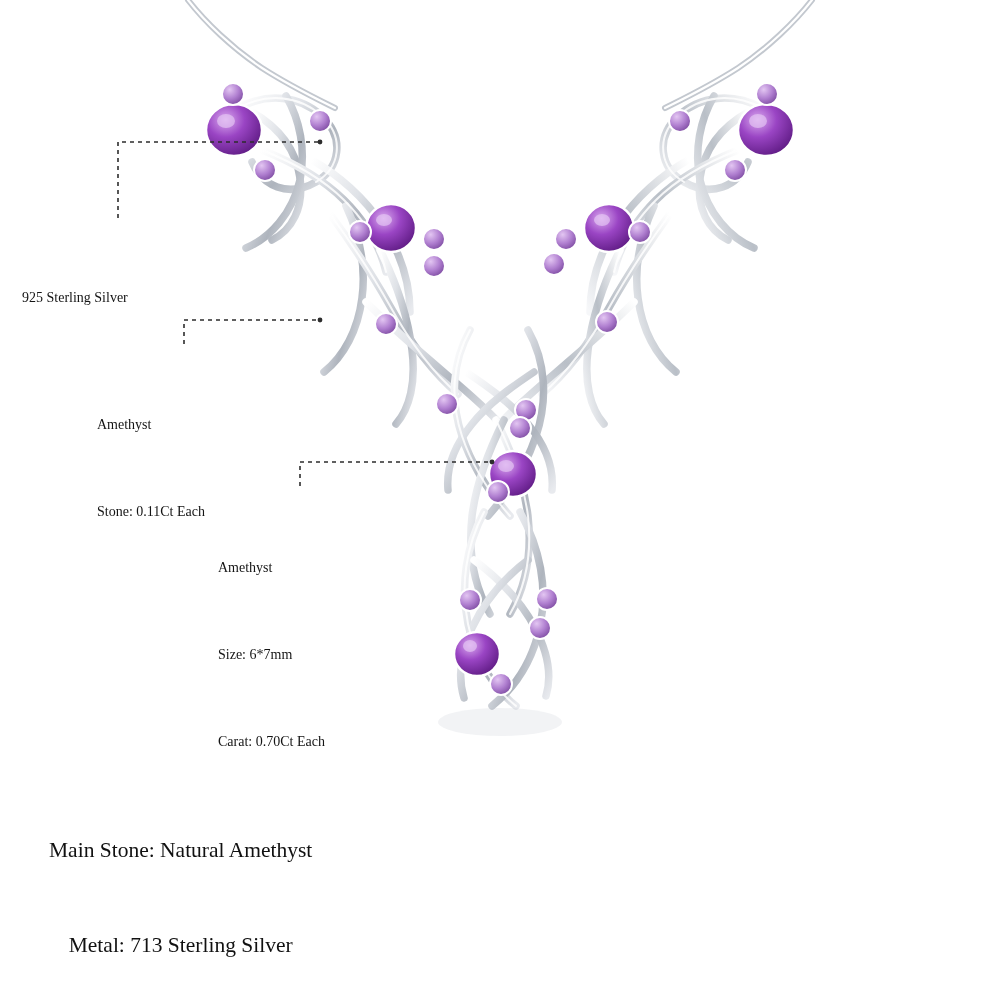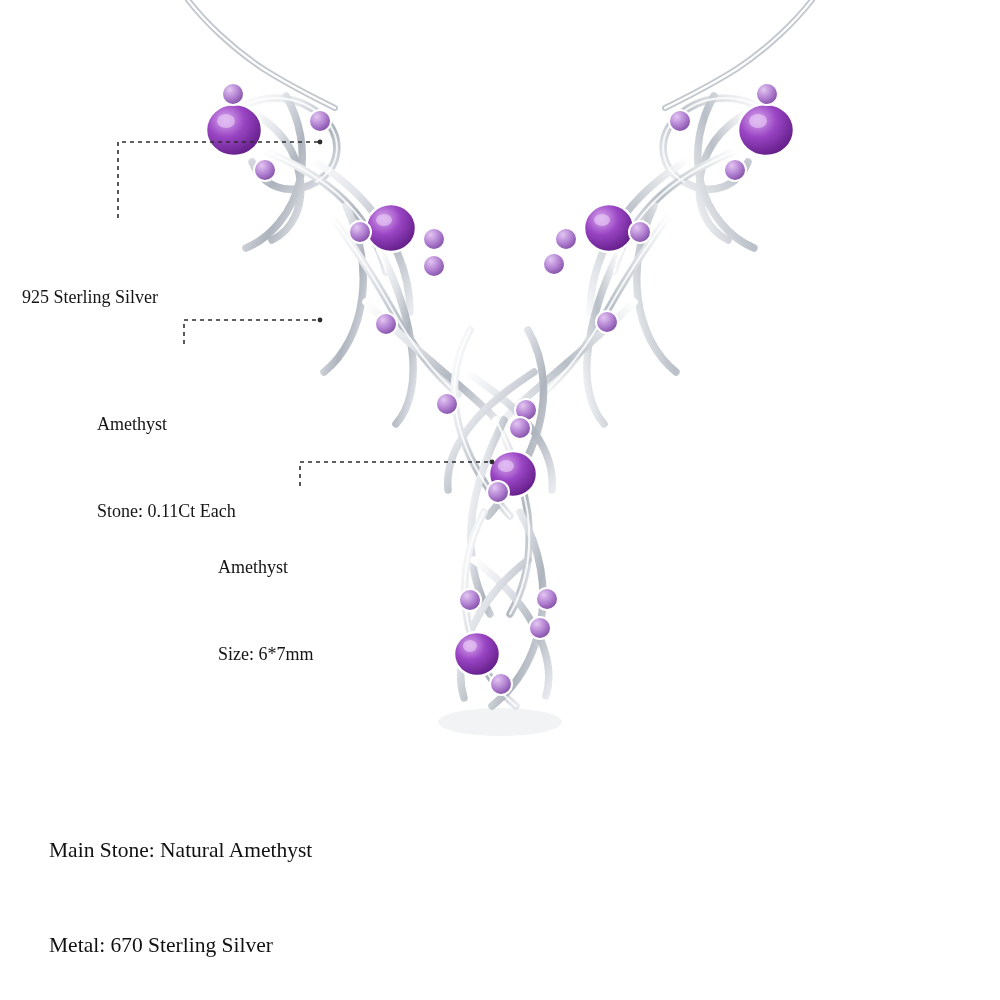--- a/index.html
+++ b/index.html
@@ -24,41 +24,41 @@
   .product-svg {
     position: absolute;
     left: 0;
     top: 0;
     width: 1000px;
     height: 1000px;
   }
   .callout {
     position: absolute;
     font-family: "Liberation Serif", serif;
-    font-size: 18px;
+    font-size: 14px;
     line-height: 29px;
     color: #141414;
     white-space: pre;
   }
   .callout .line { display: block; }
   #callout-1 { left: 22px; top: 225px; }
   #callout-2 { left: 97px; top: 352px; }
   #callout-3 { left: 218px; top: 495px; }
 
   .spec-block {
     position: absolute;
     left: 49px;
     top: 772px;
     font-family: "Liberation Serif", serif;
     font-size: 21.5px;
     line-height: 31.5px;
     color: #111111;
     white-space: pre;
   }
-  .spec-block .line { display: block; }
+  .spec-block .line { display: block; text-align: center; }
 </style>
 </head>
 <body>
 
 <div id="canvas">
 
   <svg class="product-svg" viewBox="0 0 1000 1000" xmlns="http://www.w3.org/2000/svg">
     <defs>
       <linearGradient id="gSilver" x1="0" y1="0" x2="1" y2="1">
         <stop offset="0%" stop-color="#ffffff"></stop>
@@ -221,23 +221,24 @@
   </div>
 
   <div class="callout" id="callout-2">
     <span class="line">Amethyst</span>
     <span class="line">Stone: 0.11Ct Each</span>
   </div>
 
   <div class="callout" id="callout-3">
     <span class="line">Amethyst</span>
     <span class="line">Size: 6*7mm</span>
+    <span class="line">Carat: 0.70Ct Each</span>
   </div>
 
   <div class="spec-block">
     <span class="line">Main Stone: Natural Amethyst</span>
-    <span class="line">Metal: 670 Sterling Silver</span>
+    <span class="line">Metal: 713 Sterling Silver</span>
     
     
     
   </div>
 
 </div>
 
 </body></html>

